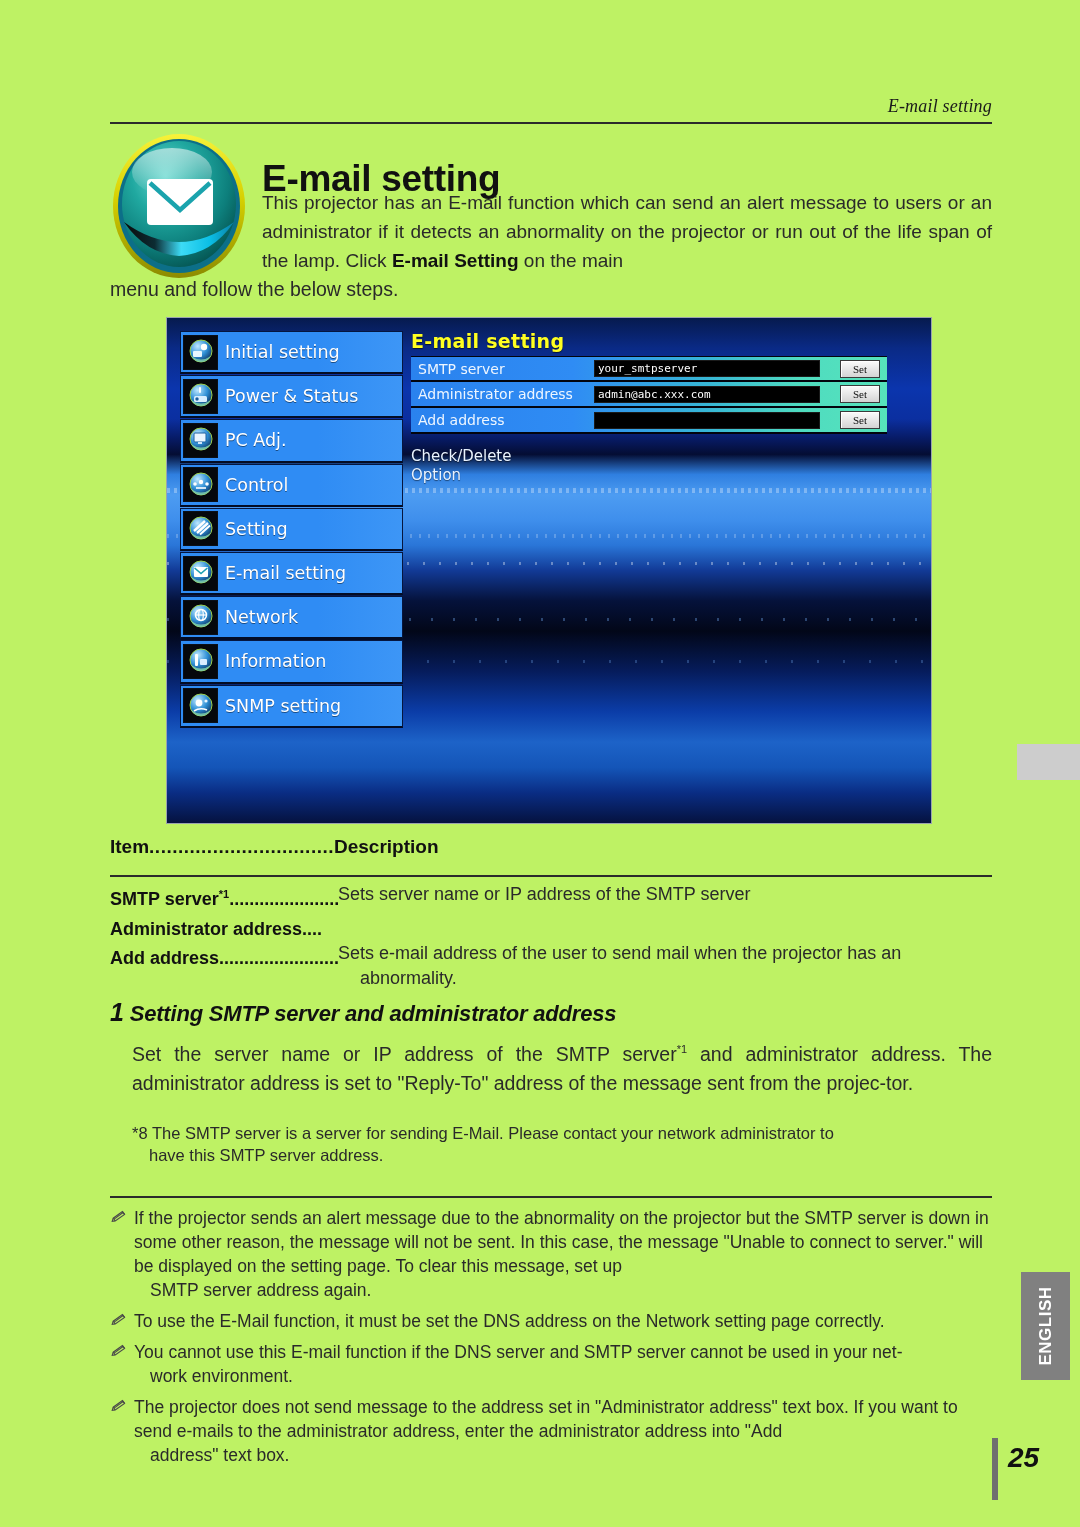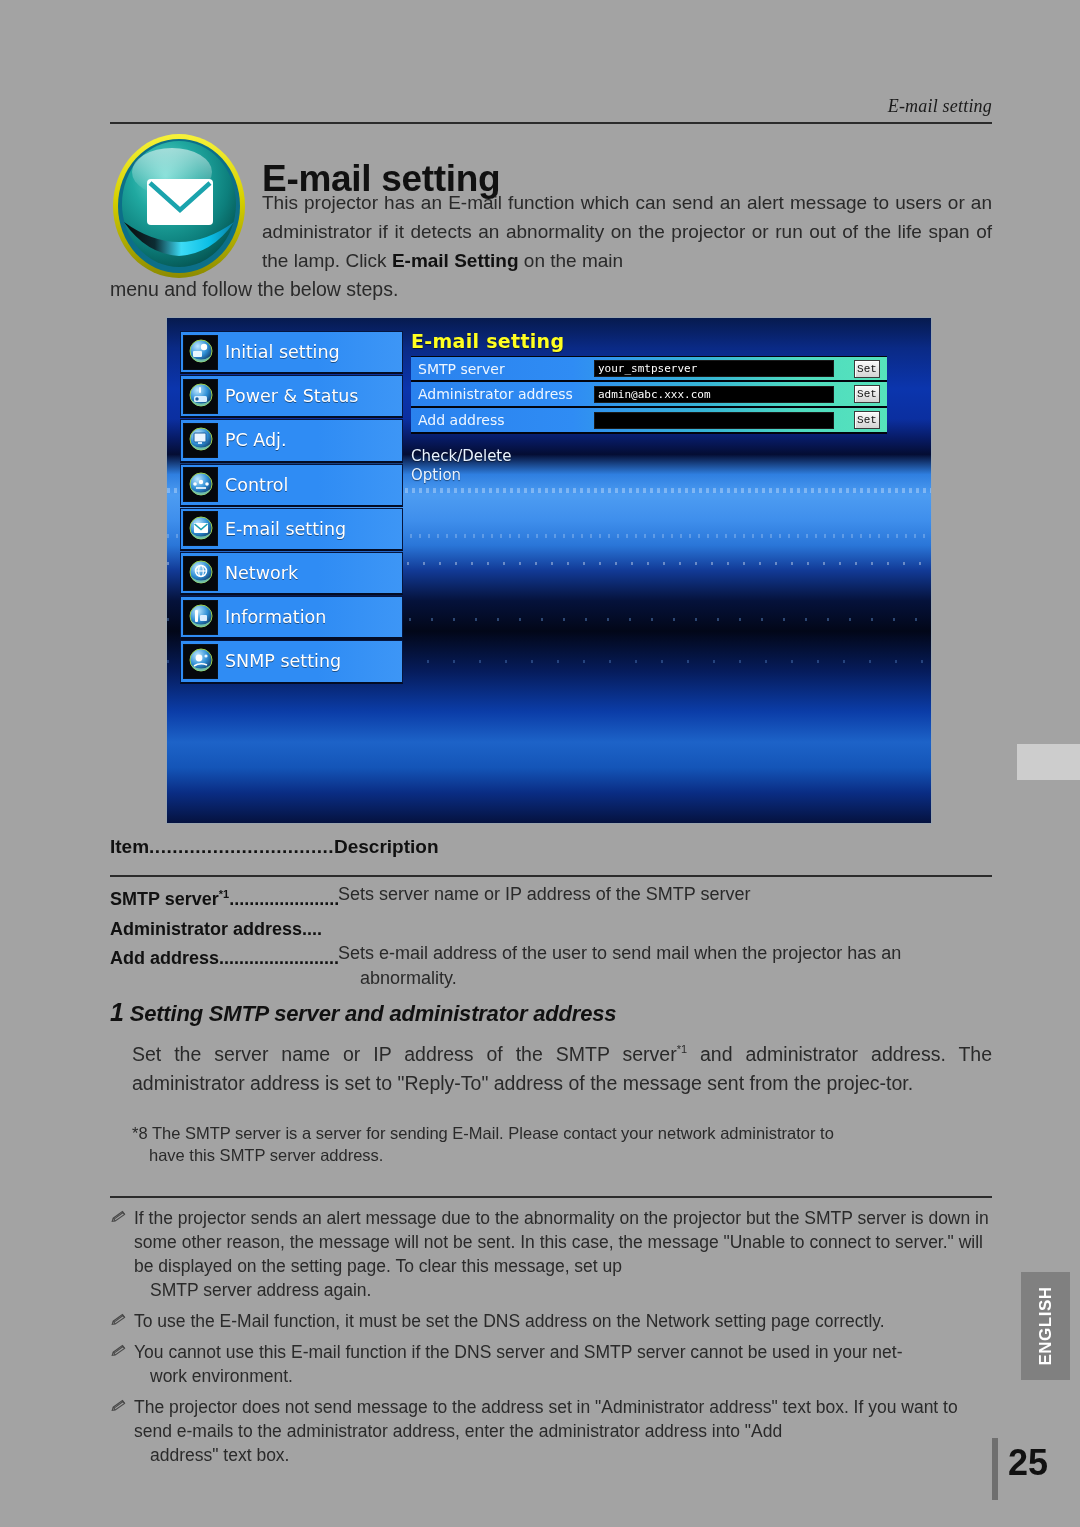--- a/index.html
+++ b/index.html
@@ -5,21 +5,21 @@
   * { box-sizing: border-box; }
   html, body {
     margin: 0; padding: 0;
     width: 1080px; height: 1527px;
     background: #ffffff;
     font-family: "Liberation Sans", sans-serif;
   }
   .page {
     position: relative;
     width: 1080px; height: 1527px;
-    background: #a3a3a3;
+    background: #bef264;
     overflow: hidden;
   }
 
   
   .runhead {
     position: absolute;
     left: 110px; top: 96px;
     width: 882px;
     text-align: right;
     font-family: "Liberation Serif", serif;
@@ -199,27 +199,27 @@
     color: #ffffff;
     font-family: "DejaVu Sans Mono", monospace;
     font-size: 11px;
     line-height: 15px;
     padding-left: 3px;
     white-space: nowrap;
     overflow: hidden;
   }
   .fbtn {
     flex: 0 0 auto;
-    width: 26px; height: 18px;
+    width: 40px; height: 18px;
     margin-right: 7px;
     background: linear-gradient(180deg,#fbfbfb,#d4d4d4);
     border: 1px solid #3a3a3a;
     color: #111;
     font-size: 11px;
-    font-family: Liberation Mono, monospace;
+    font-family: Liberation Serif, serif;
     display: flex; align-items: center; justify-content: center;
     box-shadow: inset 1px 1px 0 #ffffff;
     margin-left: 12px;
   }
   .pane-links {
     margin-top: 13px;
     color: #e9f3ff;
     font-size: 15px;
     font-family: "DejaVu Sans", sans-serif;
     line-height: 19px;
@@ -346,22 +346,23 @@
   }
   .pg-bar {
     position: absolute;
     left: 992px; top: 1438px;
     width: 6px; height: 62px;
     background: #6f6f6f;
   }
   .pg-num {
     position: absolute;
     left: 1008px; top: 1442px;
-    font-size: 36px;
+    font-size: 28px;
     font-weight: bold;
+    font-style: italic;
     color: #111;
   }
 </style>
 </head>
 <body>
 
 <div class="page">
 
   <div class="runhead">E-mail setting</div>
   <div class="runhead-rule"></div>
@@ -466,20 +467,32 @@
               <path d="M4 18 Q14 25 24 18 Q20 24 14 24 Q8 24 4 18Z" fill="#7fd0b0" opacity=".85"></path>
               <circle cx="14" cy="11" r="2.2" fill="#fff"></circle>
               <circle cx="8" cy="13" r="1.8" fill="#fff"></circle>
               <circle cx="20" cy="13" r="1.8" fill="#fff"></circle>
               <path d="M9 17 h10" stroke="#fff" stroke-width="1.6"></path>
             </svg>
         </span>
         <span class="nav-label">Control</span>
       </div>
 
+      <div class="nav-item">
+        <span class="nav-ico">
+          <svg width="28" height="28" viewBox="0 0 28 28">
+              <circle cx="14" cy="13" r="11" fill="url(#i1)" stroke="#9ccf4a" stroke-width="1"></circle>
+              <path d="M4 18 Q14 25 24 18 Q20 24 14 24 Q8 24 4 18Z" fill="#7fd0b0" opacity=".85"></path>
+              <path d="M7 16 L18 6" stroke="#fff" stroke-width="2.4"></path>
+              <path d="M10 18 L21 8" stroke="#fff" stroke-width="2.4"></path>
+              <path d="M13 19.5 L23 10.5" stroke="#fff" stroke-width="2"></path>
+            </svg>
+        </span>
+        <span class="nav-label">Setting</span>
+      </div>
 
       <div class="nav-item">
         <span class="nav-ico">
           <svg width="28" height="28" viewBox="0 0 28 28">
               <circle cx="14" cy="13" r="11" fill="url(#i1)" stroke="#9ccf4a" stroke-width="1"></circle>
               <path d="M4 18 Q14 25 24 18 Q20 24 14 24 Q8 24 4 18Z" fill="#7fd0b0" opacity=".85"></path>
               <rect x="7" y="8" width="14" height="10" rx="1" fill="#fff"></rect>
               <path d="M7.6 9 L14 14.5 L20.4 9" fill="none" stroke="#1b9fb0" stroke-width="1.6"></path>
             </svg>
         </span>

